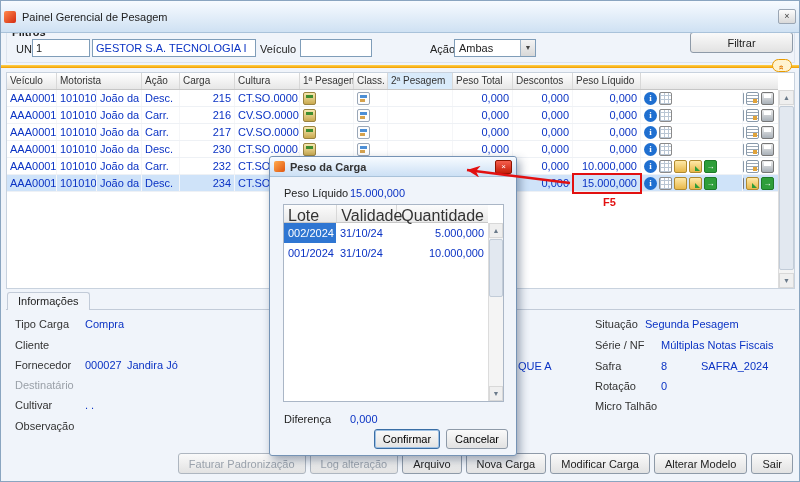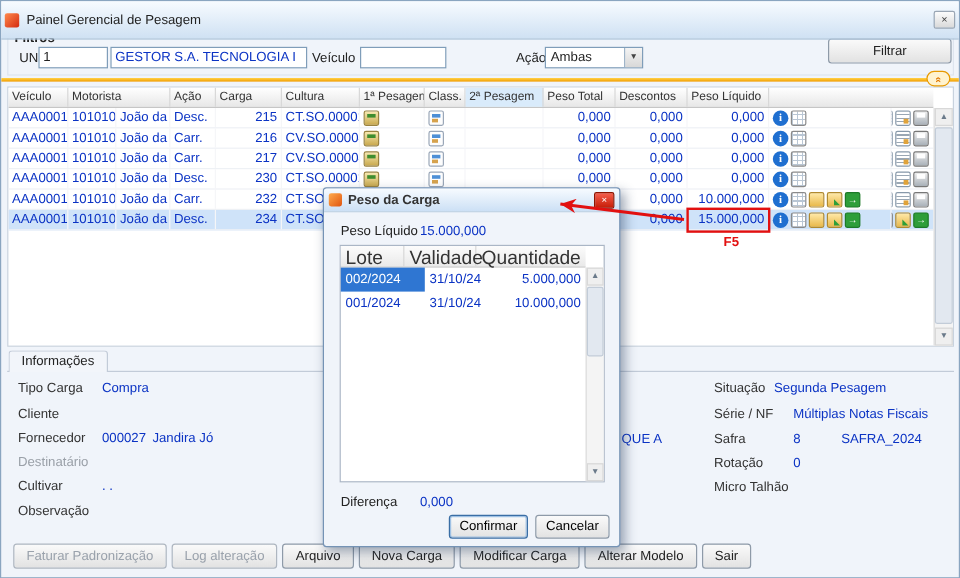--- a/index.html
+++ b/index.html
@@ -75,39 +75,39 @@
   .sb-thumb{position:absolute;left:0;top:16px;width:15px;background:#e2e8f0;border:1px solid #c2ccd8;border-radius:2px}
 
   
   .tab{position:absolute;left:6px;top:291px;height:18px;padding:0 10px;background:#f2f5fa;border:1px solid #c2cbd8;border-bottom:none;border-radius:3px 3px 0 0;line-height:17px;z-index:2}
   .info-sep{position:absolute;left:5px;top:308px;width:789px;height:0;border-top:1px solid #c2cbd8}
   .lbl{position:absolute;color:#333}
   .lbl.gray{color:#9aa0a8}
   .val{position:absolute;color:#0b33c4}
 
   
-  .footer{position:absolute;left:10px;right:6px;top:452px;height:22px;display:flex;gap:4px;z-index:3}
+  .footer{position:absolute;left:24px;right:6px;top:452px;height:22px;display:flex;justify-content:flex-end;gap:4px;z-index:3}
   .fbtn{height:21px;padding:0 10px;background:linear-gradient(#fafafa,#e2e2e2);border:1px solid #8e9aa8;border-radius:3px;font-family:inherit;font-size:11px;color:#222}
   .fbtn.dis{color:#9aa2ac;border-color:#aeb6c0}
 
   
   .dialog{position:absolute;left:268px;top:155px;width:248px;height:300px;background:#f0f4fa;border:1px solid #7593b5;border-radius:3px;box-shadow:3px 4px 10px rgba(40,60,90,.45);z-index:80}
   .dlg-title{height:20px;background:linear-gradient(#f7fbff,#cce0f5);border-bottom:1px solid #a9c2da;display:flex;align-items:center;padding:0 4px;border-radius:3px 3px 0 0}
   .dlg-icon{width:11px;height:11px;border-radius:2px;background:linear-gradient(135deg,#ffab4d,#e05510);margin-right:5px}
   .dlg-title .t{font-weight:bold;color:#333}
   .dlg-close{margin-left:auto;width:17px;height:14px;background:linear-gradient(#f55f4d,#c61d08);border:1px solid #8d1400;border-radius:2px;color:#fff;font-size:8px;line-height:12px;text-align:center}
   .dlg-lbl{position:absolute;color:#222}
   .dlg-val{position:absolute;color:#0b33c4}
   .dtable{position:absolute;left:13px;top:47px;width:221px;height:198px;background:#fff;border:1px solid #aab6c6}
   .dthead{display:flex;height:18px;background:linear-gradient(#fcfcfc,#e9e9e9);border-bottom:1px solid #c8c8c8;margin-right:15px}
   .dth{padding:2px 4px;border-right:1px solid #d8d8d8;font-size:16px;color:#333}
   .dth-lote{width:70px}.dth-val{width:60px}.dth-qtd{flex:1;border-right:none}
   .drow{display:flex;height:20px;align-items:center;margin-right:15px}
   .dc{padding:0 4px;color:#0b33c4;line-height:20px;white-space:nowrap;overflow:hidden}
-  .dc-lote{width:70px}.dc-val{width:60px}.dc-qtd{flex:1;text-align:right}
+  .dc-lote{width:52px}.dc-val{width:60px}.dc-qtd{flex:1;text-align:right}
   .dc.dsel{background:#2f76d2;color:#fff}
   .dvsb{position:absolute;right:0;top:18px;bottom:0;width:15px;background:#f4f4f4;border-left:1px solid #dcdcdc}
   .dvsb .sb-btn{width:14px}
   .dvsb .sb-thumb{width:14px;height:58px}
   .dlg-btn{position:absolute;top:272px;height:20px;background:linear-gradient(#fafafa,#e2e2e2);border:1px solid #8e9aa8;border-radius:3px;font-family:inherit;font-size:11px}
   .dlg-btn.confirm{left:104px;width:66px;border-color:#3a6ea5;box-shadow:inset 0 0 0 1px #9fc1e4}
   .dlg-btn.cancel{left:176px;width:62px}
 
   
   .anno-svg{position:absolute;left:0;top:0;width:800px;height:482px;z-index:90;pointer-events:none}

